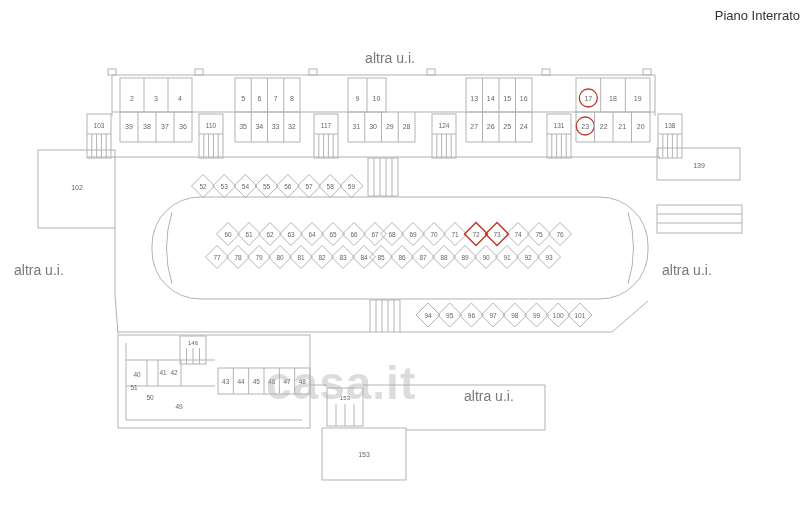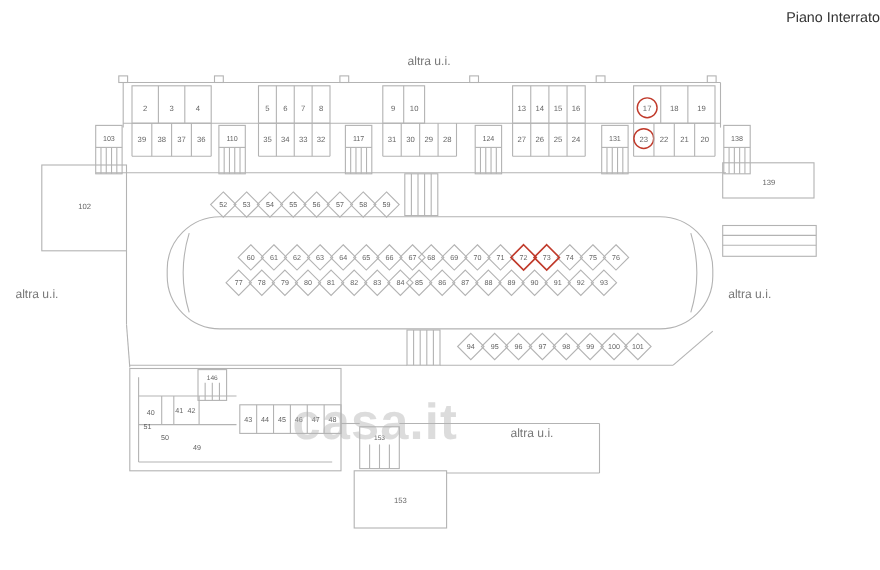--- a/index.html
+++ b/index.html
@@ -1,20 +1,20 @@
 <!DOCTYPE html>
 <html><head>
 <meta charset="utf-8">
 <style>
   *{margin:0;padding:0;box-sizing:border-box}
   html,body{background:#fff}
   body{font-family:"Liberation Sans",sans-serif}
   .canvas{position:relative;width:800px;height:518px;background:#fff;overflow:hidden}
   .title{position:absolute;top:8px;left:0;width:100%;text-align:right;font-size:13px;color:#333}
-  .lbl{position:absolute;font-size:11px;color:#787878}
+  .lbl{position:absolute;font-size:14px;color:#787878}
   .lbl-top{top:50px;left:355px;width:70px;text-align:center}
   .lbl-left{top:262px;left:14px}
   .lbl-right{top:262px;left:662px}
   .lbl-bottom{top:388px;left:464px;z-index:6}
   .watermark{position:absolute;top:360px;left:266px;font-size:46px;font-weight:bold;
              color:rgba(178,178,178,0.45);letter-spacing:1px;line-height:1;z-index:5}
   svg.plan{position:absolute;top:0;left:0}
   svg.plan text{font-family:"Liberation Sans",sans-serif}
 </style>
 </head>

